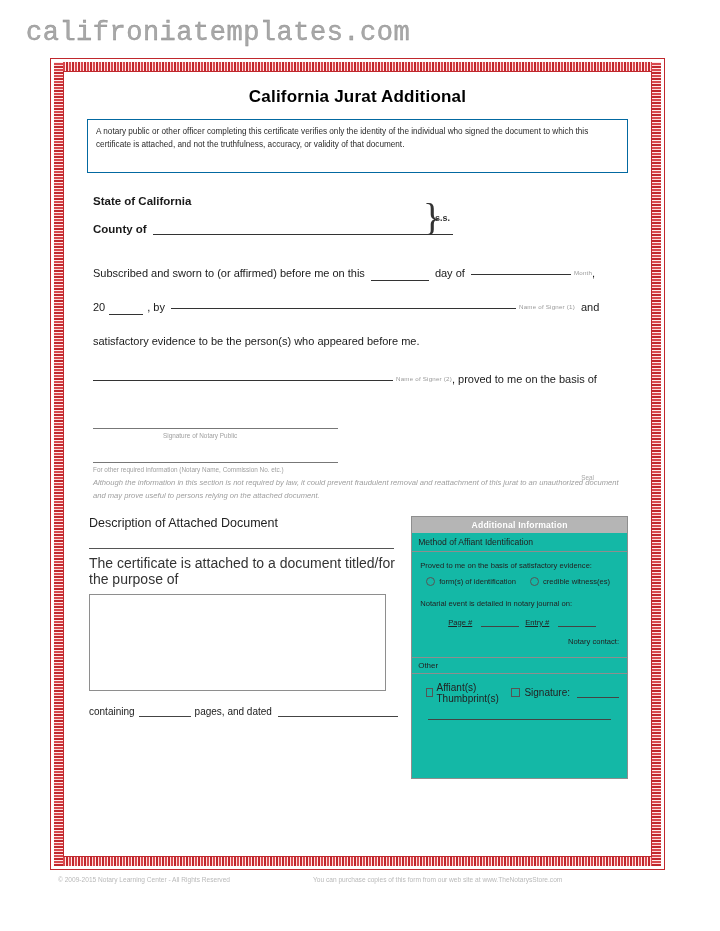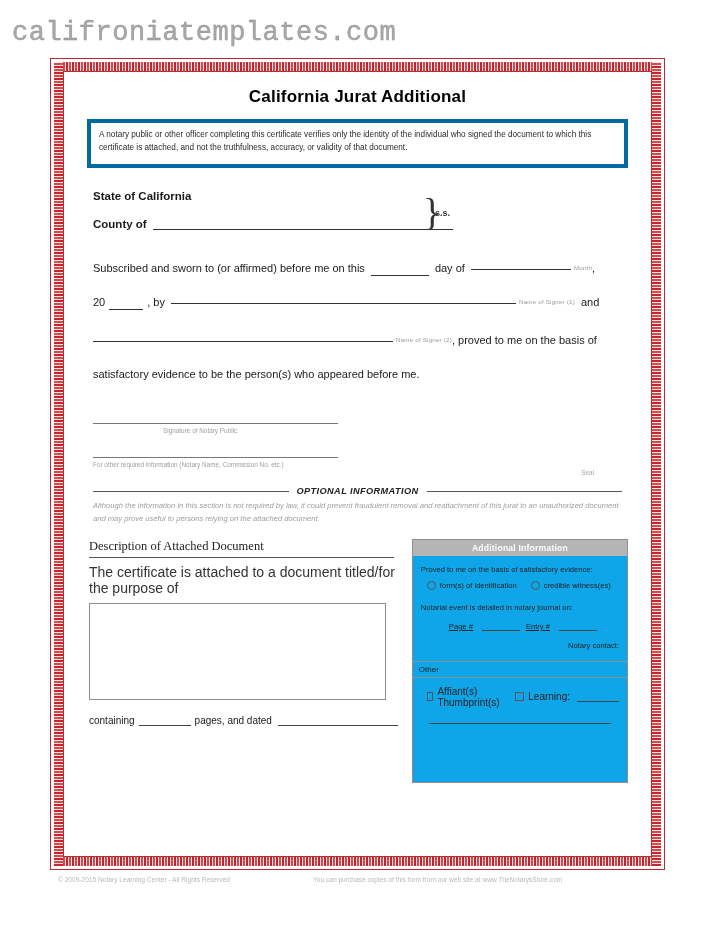--- a/index.html
+++ b/index.html
@@ -8,21 +8,21 @@
     width:720px;height:931px;
     background:#ffffff;
     font-family:"Liberation Sans", sans-serif;
     color:#1a1a1a;
     overflow:hidden;
     position:relative;
   }
 
   
   .watermark{
-    position:absolute;left:12px;top:18px;
+    position:absolute;left:26px;top:18px;
     font-family:"Liberation Mono","DejaVu Sans Mono",monospace;
     font-size:27px;
     letter-spacing:.5px;
     color:#a8a8a8;
     -webkit-text-stroke:0.4px #8e8e8e;
     white-space:nowrap;
   }
 
   
   .frame{
@@ -78,22 +78,22 @@
     font-size:17px;
     font-weight:bold;
     letter-spacing:.2px;
     margin:14px 0 0 0;
     color:#000;
   }
 
   
   .disclaimer{
     margin:12px 22px 0 22px;
-    border:4px solid #0369a1;
-    padding:6px 8px 10px 8px;
+    border:1px solid #0369a1;
+    padding:6px 8px 21px 8px;
     font-size:8.2px;
     line-height:1.55;
     color:#2a2a2a;
   }
 
   
   .stateblock{
     position:relative;
     margin:22px 0 0 28px;
     width:360px;
@@ -153,35 +153,35 @@
   }
 
   
   .cols{display:flex;margin:14px 22px 0 24px;gap:10px;}
   .colL{width:330px;position:relative;}
   .colR{width:228px;position:relative;}
 
   .desc-h{
     font-size:12.5px;color:#222;
     border-bottom:1.2px solid #555;
-    padding-bottom:3px;width:305px;font-family:Liberation Serif, serif;
+    padding-bottom:18px;width:305px;
   }
   .desc-sub{font-size:14px;color:#333;margin-top:6px;}
   .descbox{
     margin-top:7px;width:295px;height:95px;
     border:1.4px solid #8e8e8e;background:#fff;
   }
   .containing{
     margin-top:13px;font-size:10px;display:flex;align-items:flex-end;
   }
   .containing .u1{width:52px;border-bottom:1.2px solid #444;height:12px;margin:0 4px;}
   .containing .u2{width:120px;border-bottom:1.2px solid #444;height:12px;margin-left:6px;}
 
   
-  .panel{border:1px solid #8e8e8e;background:#0ea5e9;}
+  .panel{border:1px solid #8e8e8e;background:#14b8a6;}
   .panel-h{
     background:#b5b5b5;color:#fff;font-size:8.6px;font-weight:bold;
     text-align:center;padding:3px 0 3px 0;letter-spacing:.2px;
   }
   .panel-sub{
     font-size:8.6px;color:#222;padding:4px 6px 4px 6px;
     border-bottom:1px solid #8e8e8e;
   }
   .panel-body{padding:9px 8px 0 8px;font-size:7.6px;color:#222;}
   .panel-body .p1{margin-bottom:7px;}
@@ -262,64 +262,60 @@
         <span class="u" style="width:34px;margin:0 4px;"></span>
         <span class="txt">, by</span>
         <span class="ubox" style="margin-left:6px;">
           <span class="u" style="width:345px;"></span>
           <span class="cap">Name of Signer (1)</span>
         </span>
         <span class="txt" style="margin-left:6px;">and</span>
       </div>
 
       <div class="brow" style="margin-top:18px;">
+        <span class="txt">satisfactory evidence to be the person(s) who appeared before me.</span>
+      </div>
+
+      <div class="brow" style="margin-top:18px;">
         <span class="ubox">
           <span class="u" style="width:300px;"></span>
           <span class="cap">Name of Signer (2)</span>
         </span>
         <span class="txt">, proved to me on the basis of</span>
-      </div>
-
-      <div class="brow" style="margin-top:18px;">
-        <span class="txt">satisfactory evidence to be the person(s) who appeared before me.</span>
       </div>
     </div>
 
     <div class="sigwrap">
       <div class="sigline"></div>
       <div class="sigcap">Signature of Notary Public</div>
       <div class="sigline" style="margin-top:22px;"></div>
       <div class="sigcap2">For other required information (Notary Name, Commission No. etc.)</div>
       <div class="seal">Seal</div>
     </div>
 
-    <div class="optdiv">
-      <span class="rule"></span>
-      <span class="lbl">OPTIONAL INFORMATION</span>
-      <span class="rule"></span>
-    </div>
     <div class="optnote">Although the information in this section is not required by law, it could prevent fraudulent removal and reattachment of this jurat to an unauthorized document and may prove useful to persons relying on the attached document.</div>
 
     <div class="cols">
 
       <div class="colL">
         <div class="desc-h">Description of Attached Document</div>
         <div class="desc-sub">The certificate is attached to a document titled/for the purpose of</div>
         <div class="descbox"></div>
         <div class="containing">
           <span>containing</span>
           <span class="u1"></span>
           <span>pages, and dated</span>
           <span class="u2"></span>
         </div>
       </div>
 
       <div class="colR">
         <div class="panel">
           <div class="panel-h">Additional Information</div>
+          <div class="panel-sub">Method of Affiant Identification</div>
           <div class="panel-body">
             <div class="p1">Proved to me on the basis of satisfactory evidence:</div>
             <div class="radios">
               <span class="radio">
                 <span class="rdot"></span>
                 <span>form(s) of identification</span>
               </span>
               <span class="radio">
                 <span class="rdot"></span>
                 <span>credible witness(es)</span>
@@ -337,21 +333,21 @@
               <span class="ul"></span>
             </div>
             <div class="other-h">Other</div>
             <div class="checks">
               <span class="chkrow">
                 <span class="chk"></span>
                 <span>Affiant(s) Thumbprint(s)</span>
               </span>
               <span class="chkrow">
                 <span class="chk"></span>
-                <span>Learning:</span>
+                <span>Signature:</span>
                 <span class="ul"></span>
               </span>
             </div>
             <div class="otherline"></div>
             <div class="panel-pad"></div>
           </div>
         </div>
       </div>
 
     </div>

